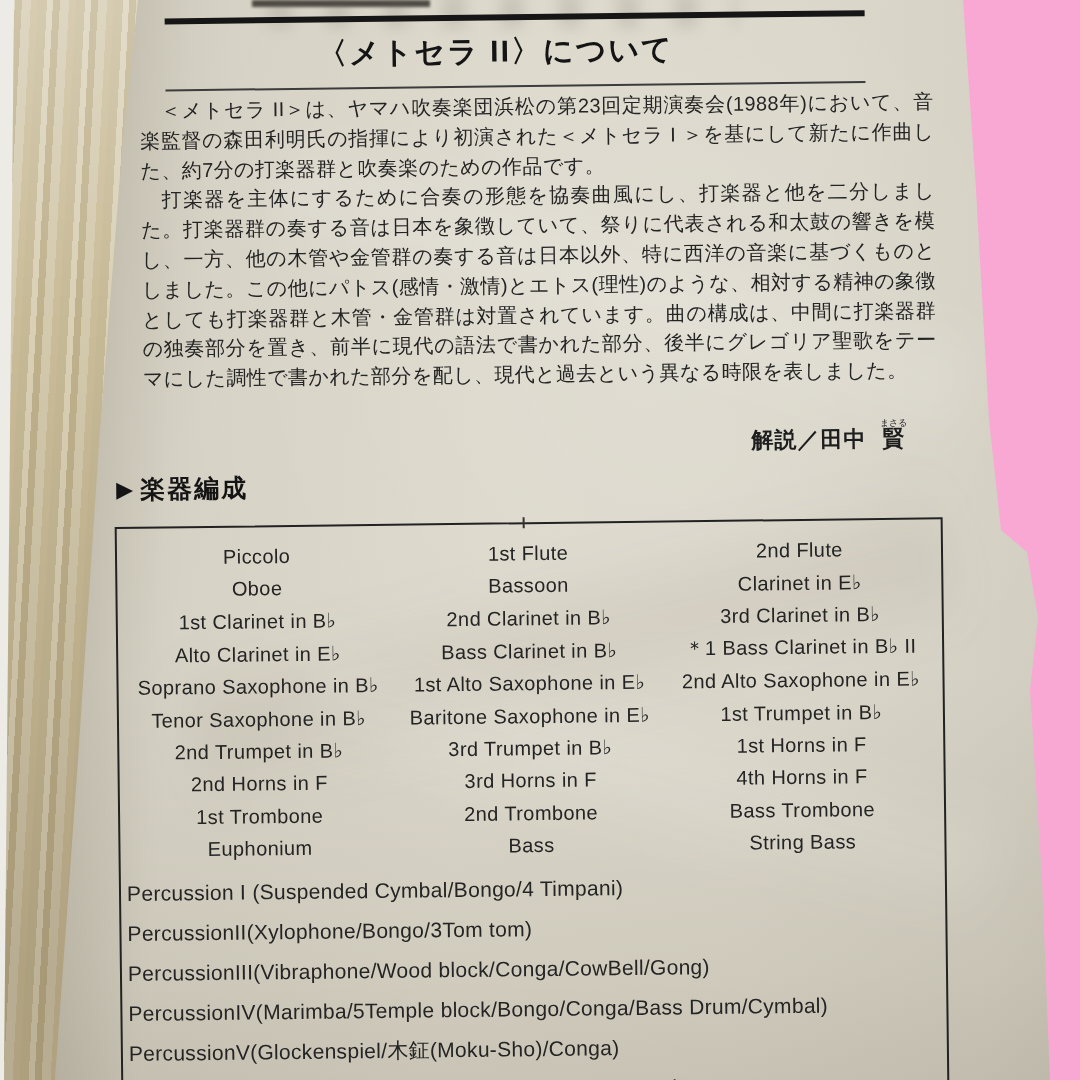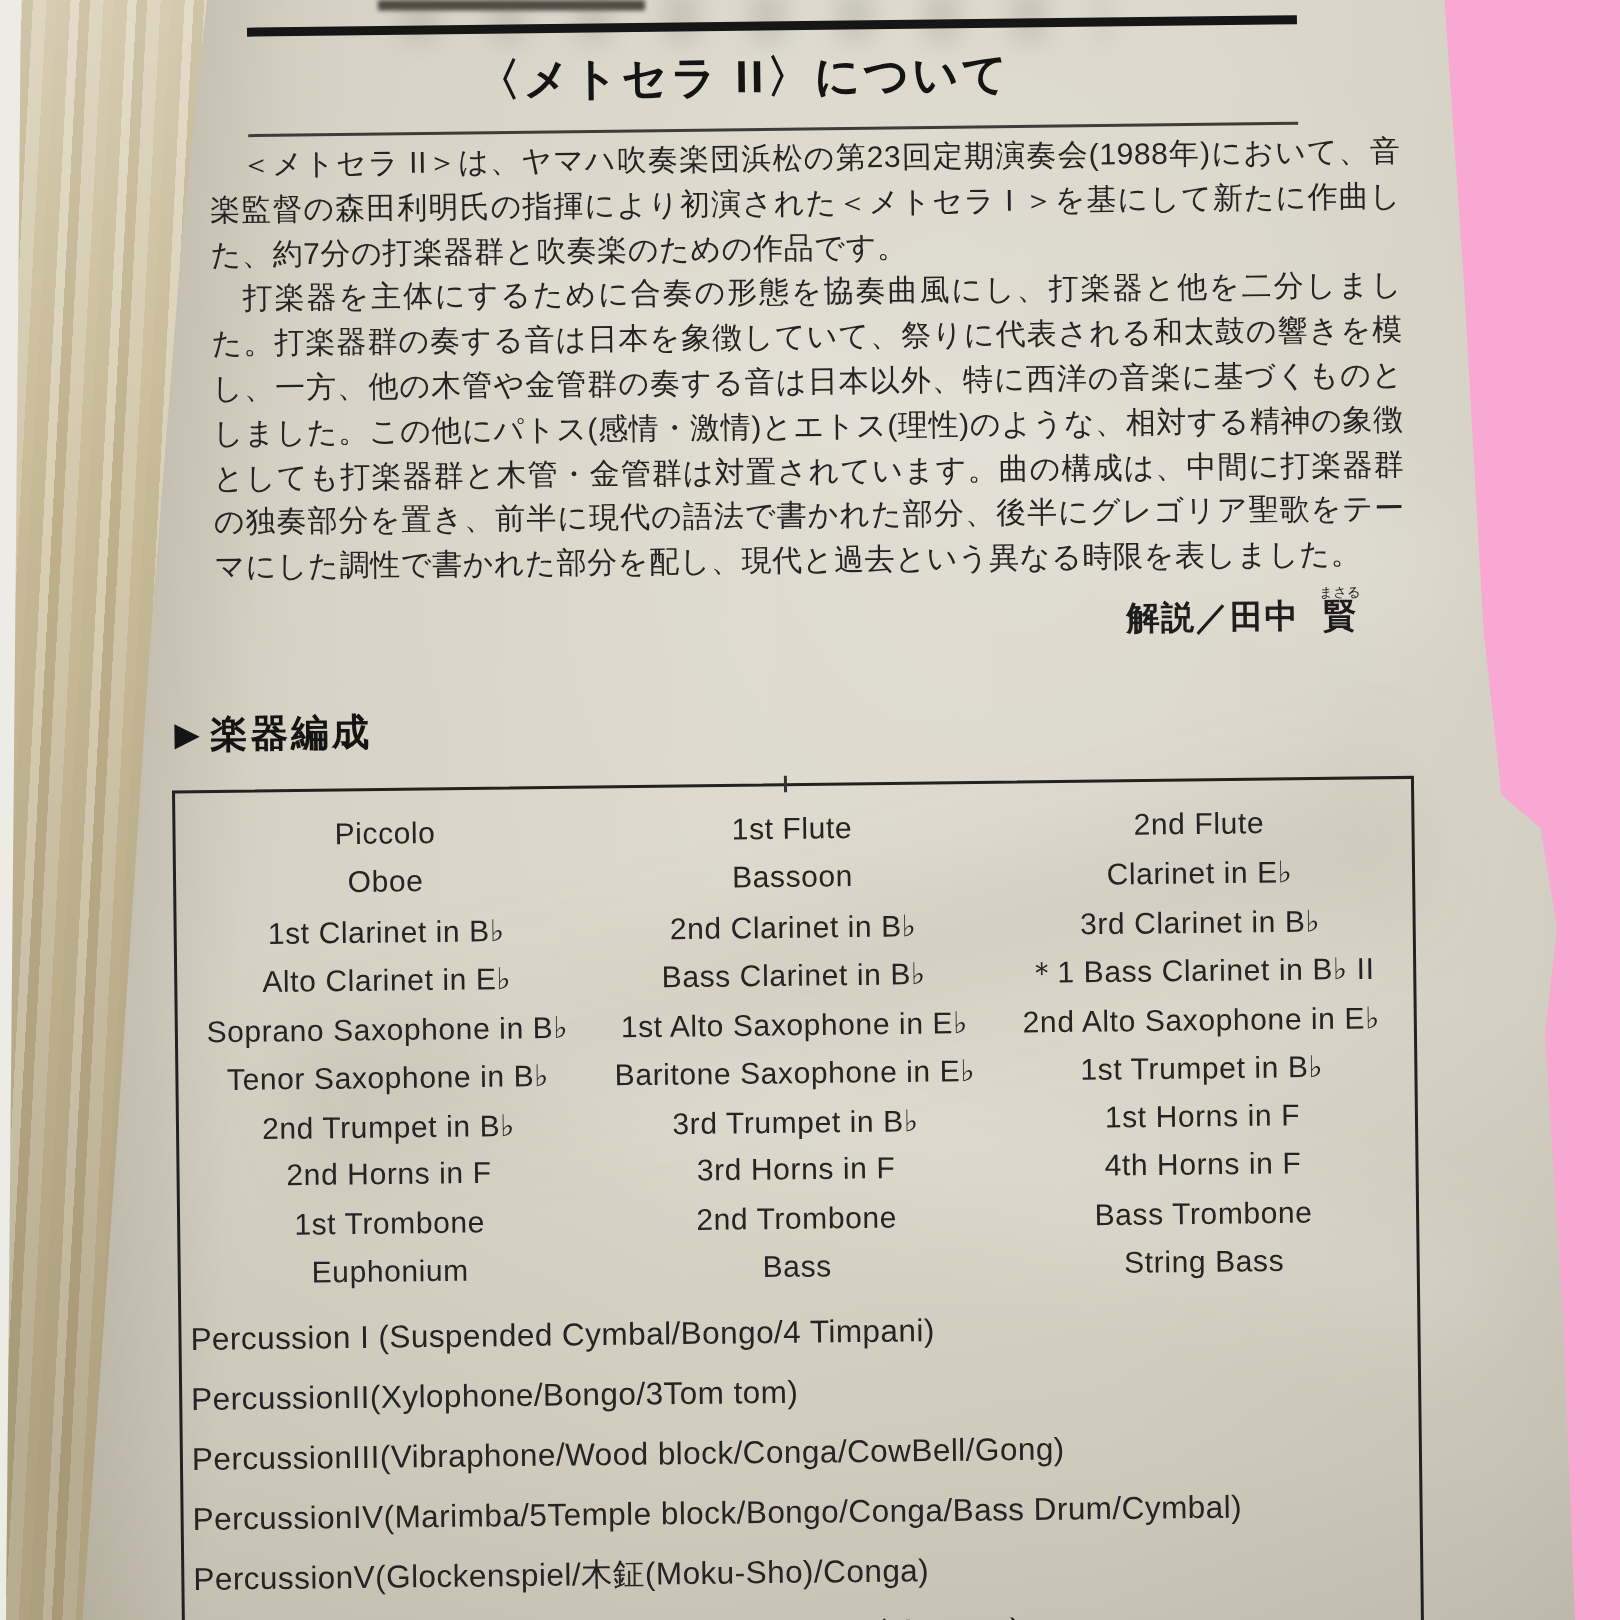--- a/index.html
+++ b/index.html
@@ -56,21 +56,21 @@
     padding:11px 0 13px 152px;}
   .title-box h1{margin:0;font-size:30px;font-weight:bold;letter-spacing:2px;color:#141414;}
 
   .bodytext{position:absolute;left:142px;top:92px;width:794px;}
   .bodytext p{margin:0;font-size:20px;line-height:29.8px;letter-spacing:.4px;
     text-align:justify;text-indent:21px;color:#242424;}
 
   .byline{position:absolute;left:142px;top:394px;width:764px;text-align:right;
     font-size:22px;font-weight:bold;color:#1d1d1d;letter-spacing:1px;}
   .byline ruby{margin-left:16px;}
-  .byline rt{font-size:9px;letter-spacing:0;font-weight:normal;}
+  .byline rt{font-size:9px;letter-spacing:0;font-weight:normal;margin-top:28px;}
 
   .section-heading{position:absolute;left:114px;top:468px;font-size:25px;font-weight:bold;
     letter-spacing:2px;color:#141414;display:flex;align-items:center;}
   .section-heading .marker{font-size:22px;margin-right:5px;}
 
   .inst-box{position:absolute;left:112px;top:522px;width:828px;height:650px;box-sizing:border-box;
     border:2px solid #222;padding:13px 6px 0 4px;}
   .print-tick{position:absolute;left:406px;top:-7px;width:2px;height:11px;background:#333;}
   .inst-row{display:flex;height:32.5px;align-items:center;}
   .inst-cell{flex:1;text-align:center;font-size:20px;letter-spacing:.4px;color:#242424;white-space:nowrap;}

